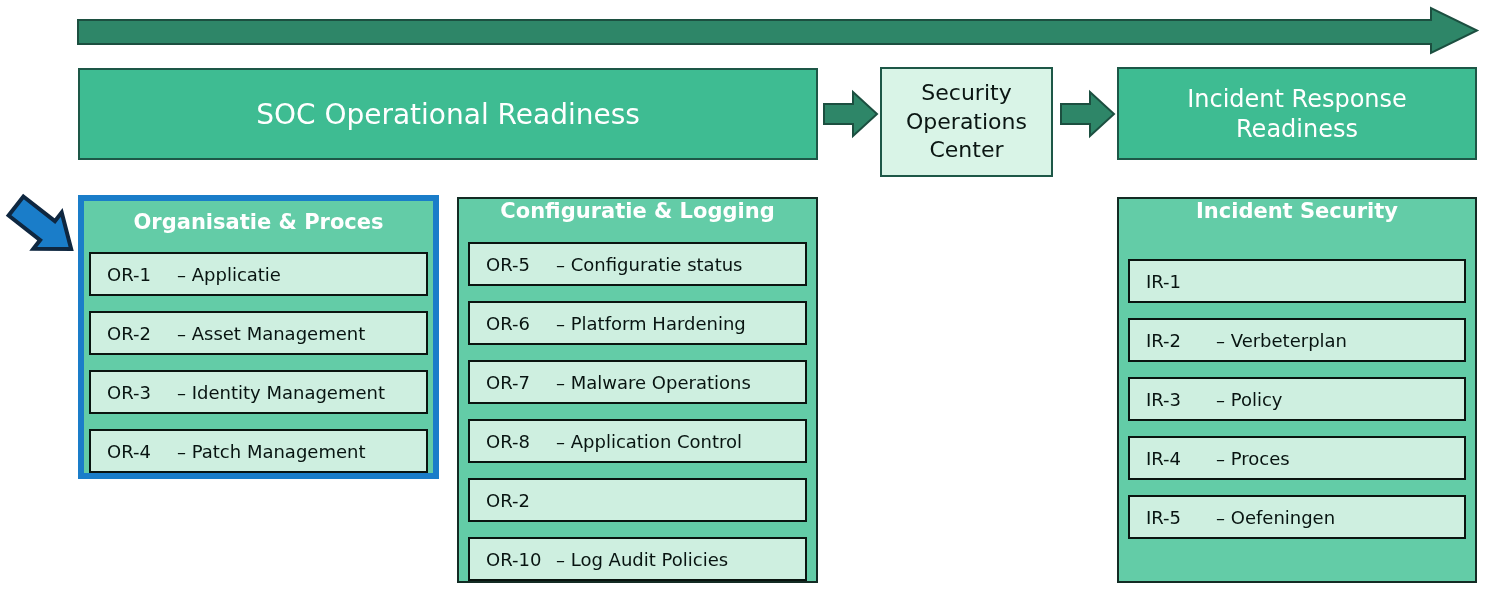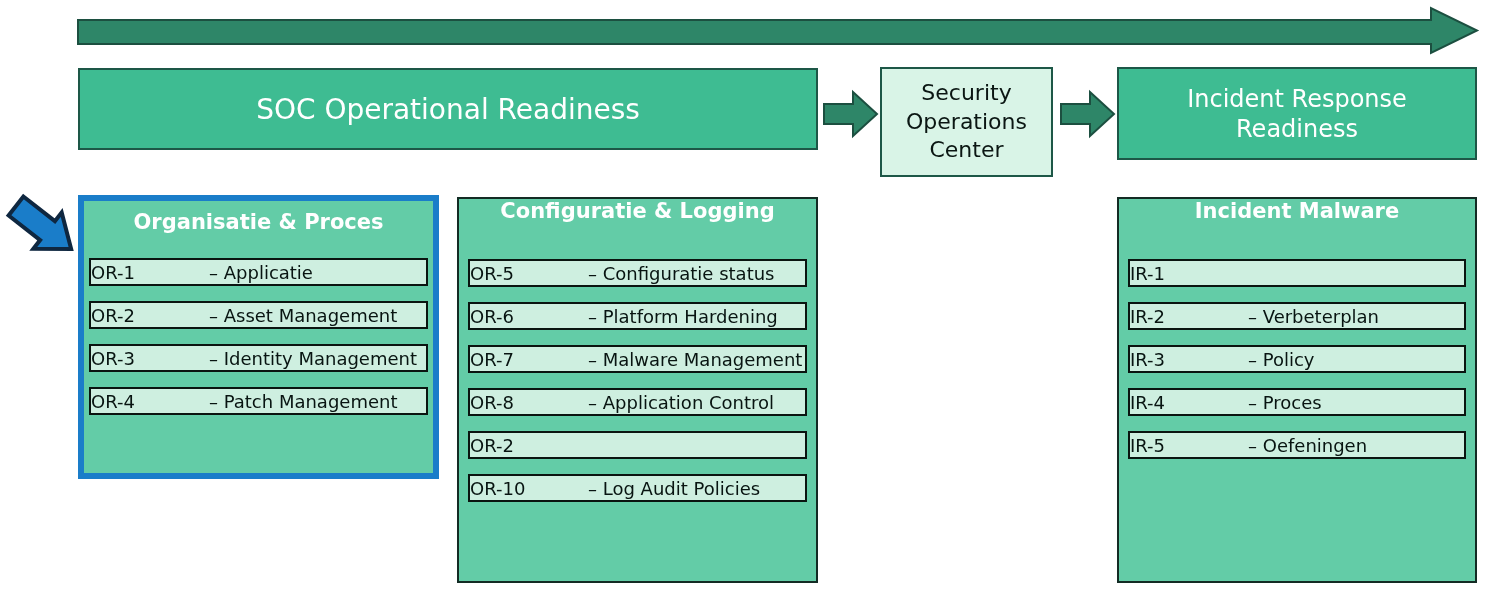--- a/index.html
+++ b/index.html
@@ -13,21 +13,21 @@
 
   svg { display:block; }
   .abs { position:absolute; }
 
   
   .header-box {
     position:absolute; display:flex; align-items:center; justify-content:center;
     text-align:center;
   }
   .soc-box {
-    left:78px; top:68px; width:740px; height:82px;
+    left:78px; top:68px; width:740px; height:92px;
     background:var(--header_fill); border:2px solid var(--header_border);
     color:#ffffff; font-size:28px;
   }
   .soc-center-box {
     left:880px; top:67px; width:173px; height:110px;
     background:var(--soc_center_fill); border:2px solid var(--header_border);
     color:#0b1613; font-size:22px; line-height:1.3; padding:0 2px;
   }
   .ir-box {
     left:1117px; top:67px; width:360px; height:93px;
@@ -43,24 +43,24 @@
   }
   .column.highlighted { border:6px solid var(--highlight_blue); }
   .column-title {
     color:#ffffff; font-weight:bold; font-size:21px; text-align:center;
     padding-top:0; height:60px;
   }
   .column.highlighted .column-title { padding-top:9px; height:57px; }
   .items { display:flex; flex-direction:column; gap:15px; padding:0 9px; }
   .column.highlighted .items { padding:0 5px; }
   .item {
-    height:28px; flex:none;
+    height:44px; flex:none;
     background:var(--item_fill); border:2px solid var(--item_border);
-    display:flex; align-items:center; 
-    font-size:18px; color:#081411; white-space:nowrap;gap:48px;
+    display:flex; align-items:center; padding-left:16px;
+    font-size:18px; color:#081411; white-space:nowrap;
   }
   .item .code { display:inline-block; width:70px; flex:none; }
 
   .col-organisatie { left:78px;  top:195px; width:361px; height:284px; }
   .col-configuratie{ left:457px; top:197px; width:361px; height:386px; }
   .col-incident    { left:1117px;top:197px; width:360px; height:386px; }
 </style>
 </head>
 <body>
 
@@ -124,38 +124,38 @@
       <div class="item">
         <span class="code">OR-5</span>
         <span class="label">– Configuratie status</span>
       </div>
       <div class="item">
         <span class="code">OR-6</span>
         <span class="label">– Platform Hardening</span>
       </div>
       <div class="item">
         <span class="code">OR-7</span>
-        <span class="label">– Malware Management</span>
+        <span class="label">– Malware Operations</span>
       </div>
       <div class="item">
         <span class="code">OR-8</span>
         <span class="label">– Application Control</span>
       </div>
       <div class="item">
         <span class="code">OR-2</span>
       </div>
       <div class="item">
         <span class="code">OR-10</span>
         <span class="label">– Log Audit Policies</span>
       </div>
     </div>
   </div>
 
   <div class="column col-incident">
-    <div class="column-title">Incident Malware</div>
+    <div class="column-title">Incident Security</div>
     <div class="items">
       <div class="item">
         <span class="code">IR-1</span>
       </div>
       <div class="item">
         <span class="code">IR-2</span>
         <span class="label">– Verbeterplan</span>
       </div>
       <div class="item">
         <span class="code">IR-3</span>

